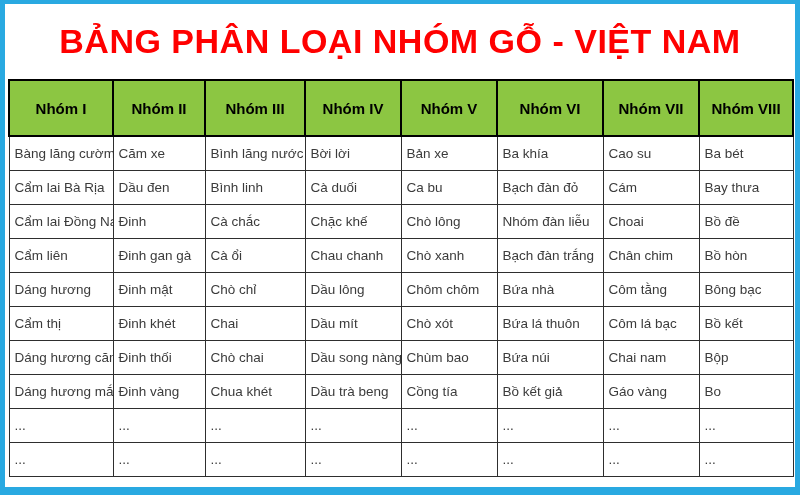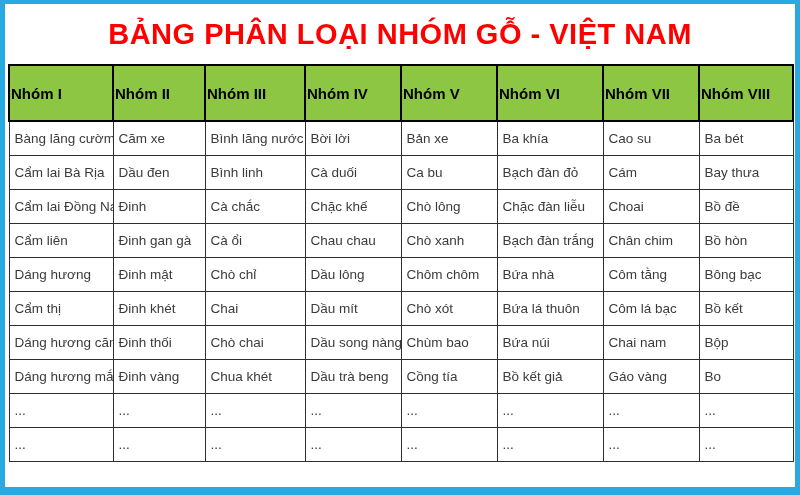--- a/index.html
+++ b/index.html
@@ -11,41 +11,41 @@
   .frame {
     box-sizing: border-box;
     width: 800px; height: 495px;
     border-style: solid;
     border-color: var(--frame-blue, #29A9E1);
     border-width: 4px 5px 8px 5px;
     background: #ffffff;
     overflow: hidden;
   }
   .title {
-    height: 60px;
+    height: 75px;
     display: flex; align-items: center; justify-content: center;
     color: var(--title-red, #FF0000);
-    font-size: 29px;
+    font-size: 34px;
     font-weight: bold;
     letter-spacing: 0.5px;
   }
   table.wood {
     border-collapse: collapse;
     table-layout: fixed;
     width: 784px;
     margin: 0 3px;
   }
   table.wood th {
     background: var(--header-green, #8CC642);
     border: 2px solid #000000;
     height: 52px;
     font-size: 15px;
     font-weight: bold;
     color: #000000;
-    text-align: left;
+    text-align: center;
     overflow: hidden;
   }
   table.wood td {
     border: 1px solid #2e2e2e;
     height: 33px;
     font-size: 13.5px;
     color: #3b3b3b;
     padding: 0 0 0 5px;
     white-space: nowrap;
     overflow: hidden;
@@ -104,29 +104,29 @@
           <td>Bạch đàn đỏ</td>
           <td>Cám</td>
           <td>Bay thưa</td>
         </tr>
         <tr>
           <td>Cẩm lai Đồng Nai</td>
           <td>Đinh</td>
           <td>Cà chắc</td>
           <td>Chặc khế</td>
           <td>Chò lông</td>
-          <td>Chặc đàn liễu</td>
+          <td>Nhóm đàn liễu</td>
           <td>Choai</td>
           <td>Bồ đề</td>
         </tr>
         <tr>
           <td>Cẩm liên</td>
           <td>Đinh gan gà</td>
           <td>Cà ổi</td>
-          <td>Chau chau</td>
+          <td>Chau chanh</td>
           <td>Chò xanh</td>
           <td>Bạch đàn trắng</td>
           <td>Chân chim</td>
           <td>Bồ hòn</td>
         </tr>
         <tr>
           <td>Dáng hương</td>
           <td>Đinh mật</td>
           <td>Chò chỉ</td>
           <td>Dầu lông</td>

